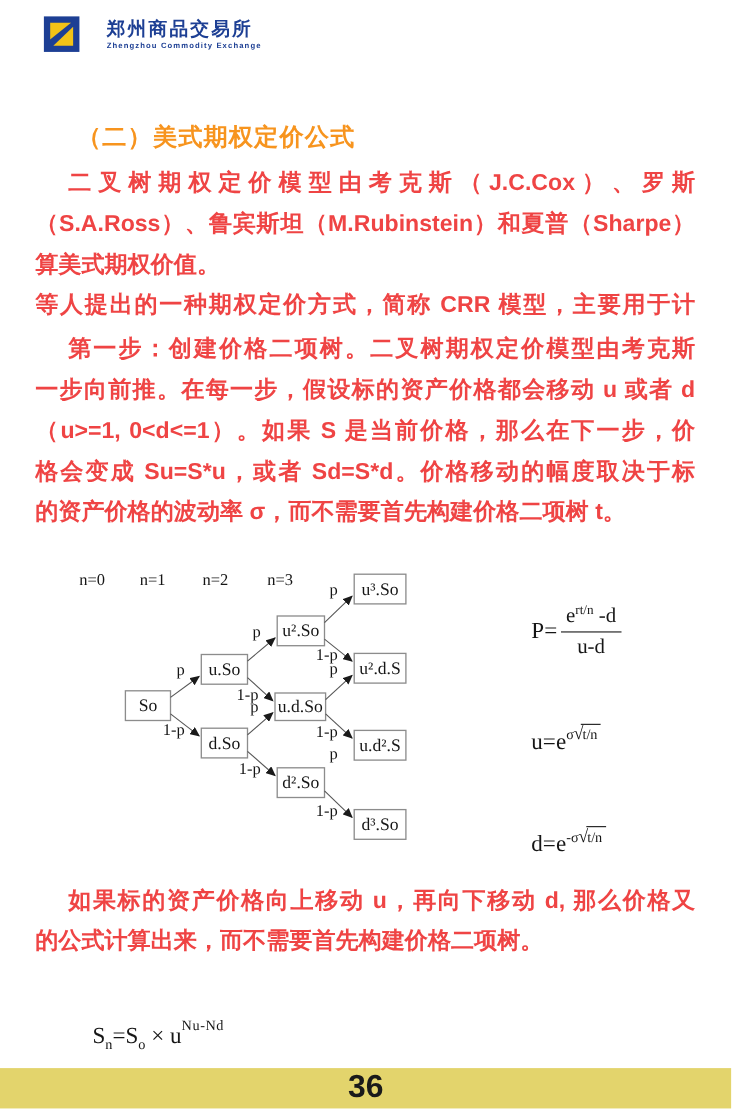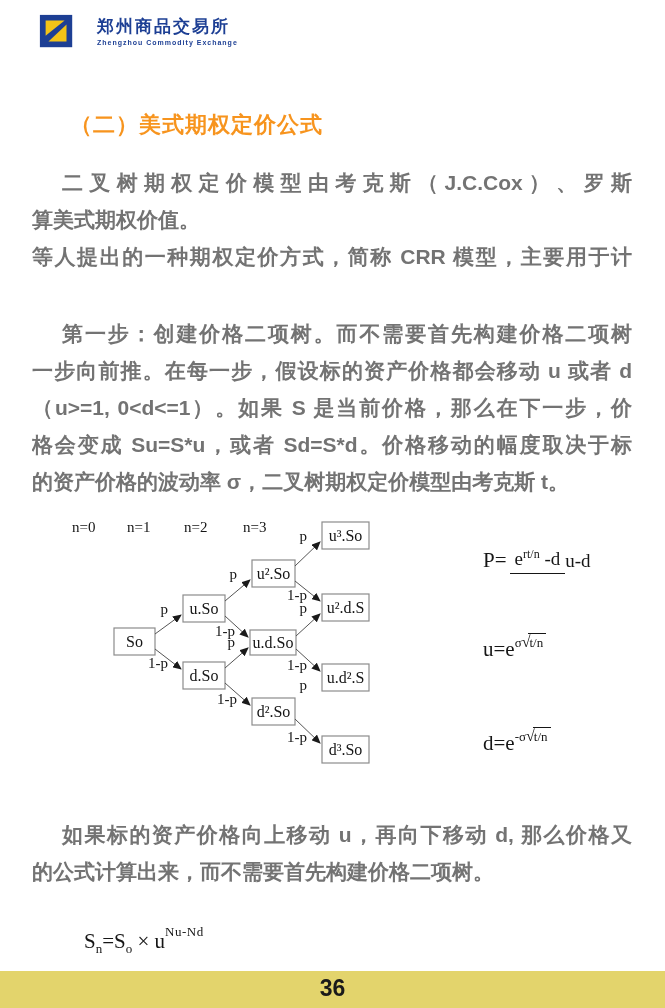--- a/index.html
+++ b/index.html
@@ -24,55 +24,55 @@
   .logo-cn{font-size:17px;font-weight:700;color:var(--brand-blue,#1d3f94);letter-spacing:2px;}
   .logo-en{font-size:7px;font-weight:700;color:var(--brand-blue,#1d3f94);letter-spacing:1px;margin-top:2px;}
   
   .heading{
     position:absolute;left:32px;top:110px;width:600px;
     font-size:22px;font-weight:700;color:var(--heading-orange,#f7941e);
     letter-spacing:1px;
   }
   .heading-inner{margin-left:38px;}
   
-  .para{position:absolute;left:32px;width:600px;font-size:21px;line-height:37px;font-weight:600;color:#737373;margin-top:16px;}
+  .para{position:absolute;left:32px;width:600px;font-size:21px;line-height:37px;font-weight:600;color:#ef4444;}
   .para .line{text-align:justify;text-align-last:justify;height:37px;overflow:hidden;}
   .para .line.first{text-indent:30px;}
   .para .line.last{text-align-last:left;}
   .p1{top:148px;}
   .p2{top:299px;}
   .p3{top:800px;}
   
   .tree-svg{position:absolute;left:0;top:505px;}
   .nodebox{fill:#ffffff;stroke:var(--box-border,#8c8c8c);stroke-width:1.2;}
   .nodetext{font:16px "Liberation Serif","DejaVu Serif",serif;fill:#151515;}
   .nlab{font:15px "Liberation Serif","DejaVu Serif",serif;fill:#151515;}
   .elab{font:15px "Liberation Serif","DejaVu Serif",serif;fill:#151515;}
   .edge{stroke:var(--line-gray,#555);stroke-width:1;}
   
   .formulas{position:absolute;left:483px;top:547px;font-family:"Liberation Serif","DejaVu Serif",serif;color:#161616;}
   .f-p{display:flex;align-items:center;font-size:21px;}
-  .frac{display:inline-flex;flex-direction:row;text-align:center;font-size:19px;margin-left:3px;}
+  .frac{display:inline-flex;flex-direction:column;text-align:center;font-size:19px;margin-left:3px;}
   .frac .num{padding:0 5px 3px 5px;border-bottom:1.5px solid #161616;}
   .frac .den{padding-top:3px;}
   .fsup{font-size:12px;}
   .f-u{margin-top:21px;font-size:21px;}
   .f-d{margin-top:27px;font-size:21px;}
   .expgrp{display:inline-block;transform:translateY(-9px);font-size:13px;margin-top:47px;}
   .rad{font-size:16px;margin-right:-2px;}
   .radbar{border-top:1.2px solid #161616;padding:1px 3px 0 1px;}
   
   .f-sn{position:absolute;left:84px;top:928px;font-family:"Liberation Serif","DejaVu Serif",serif;font-size:21px;color:#161616;}
   .fsub{font-size:13px;}
   .fsup2{font-size:13px;position:relative;top:-4px;letter-spacing:0.5px;}
   
   .footer{
     position:absolute;left:0;right:0;bottom:0;height:37px;
     background:var(--footer-yellow,#e3d46c);
-    text-align:center;font-size:23px;font-weight:700;color:#1a1a1a;line-height:35px;
+    text-align:center;font-size:29px;font-weight:700;color:#1a1a1a;line-height:35px;
   }
 </style>
 </head>
 <body>
 
 <div class="page">
 
   <div class="header">
     <svg class="logo-icon" viewBox="0 0 40 40" aria-hidden="true">
       <rect x="2" y="2" width="34" height="34" fill="var(--brand-blue,#1d3f94)"></rect>
@@ -84,29 +84,30 @@
       <span class="logo-en">Zhengzhou Commodity Exchange</span>
     </div>
   </div>
 
   <div class="heading">
     <span class="heading-inner">（二）美式期权定价公式</span>
   </div>
 
   <div class="para p1">
       <div class="line first">二叉树期权定价模型由考克斯（J.C.Cox）、罗斯</div>
+      <div class="line">（S.A.Ross）、鲁宾斯坦（M.Rubinstein）和夏普（Sharpe）</div>
       <div class="line last">算美式期权价值。</div>
       <div class="line">等人提出的一种期权定价方式，简称 CRR 模型，主要用于计</div>
     </div>
   <div class="para p2">
-      <div class="line first">第一步：创建价格二项树。而不需要首先构建价格二项树</div>
+      <div class="line first">第一步：创建价格二项树。二叉树期权定价模型由考克斯</div>
       <div class="line">一步向前推。在每一步，假设标的资产价格都会移动 u 或者 d</div>
       <div class="line">（u&gt;=1, 0&lt;d&lt;=1）。如果 S 是当前价格，那么在下一步，价</div>
       <div class="line">格会变成 Su=S*u，或者 Sd=S*d。价格移动的幅度取决于标</div>
-      <div class="line last">的资产价格的波动率 σ，二叉树期权定价模型由考克斯 t。</div>
+      <div class="line last">的资产价格的波动率 σ，而不需要首先构建价格二项树 t。</div>
     </div>
   <div class="para p3">
       <div class="line first">如果标的资产价格向上移动 u，再向下移动 d, 那么价格又</div>
       <div class="line last">的公式计算出来，而不需要首先构建价格二项树。</div>
     </div>
 
   <svg id="tree-svg" class="tree-svg" width="665" height="285" viewBox="0 0 665 285">
       <defs>
         <marker id="arr" markerWidth="9" markerHeight="8" refX="8" refY="4" orient="auto">
           <path d="M0,0 L9,4 L0,8 Z" fill="#1a1a1a"></path>

